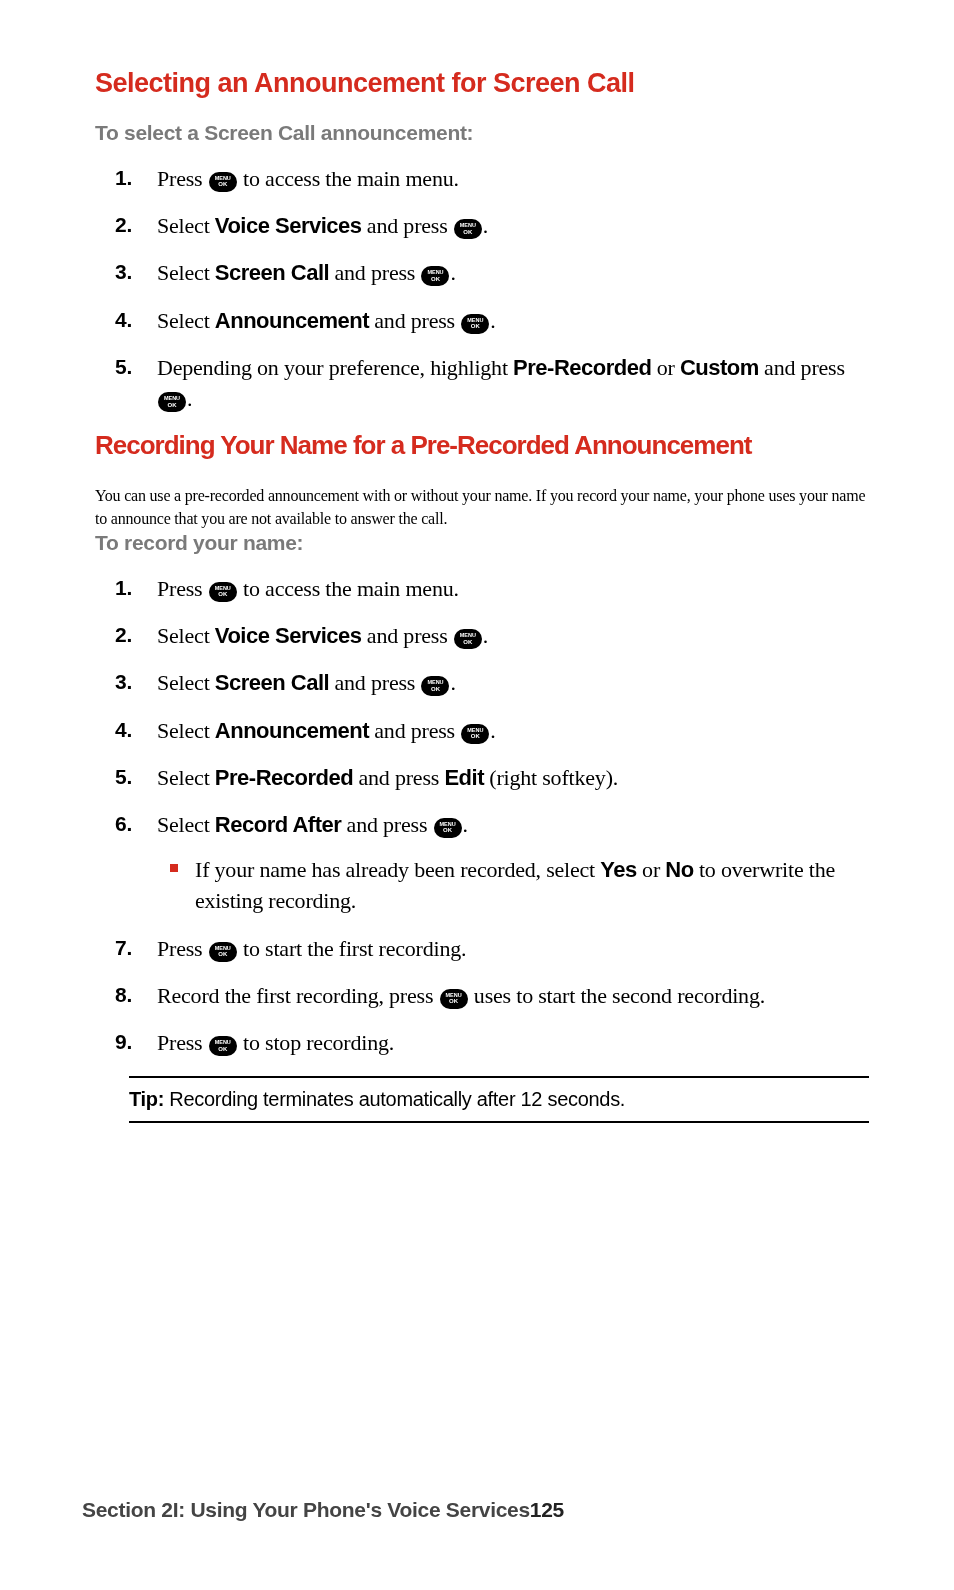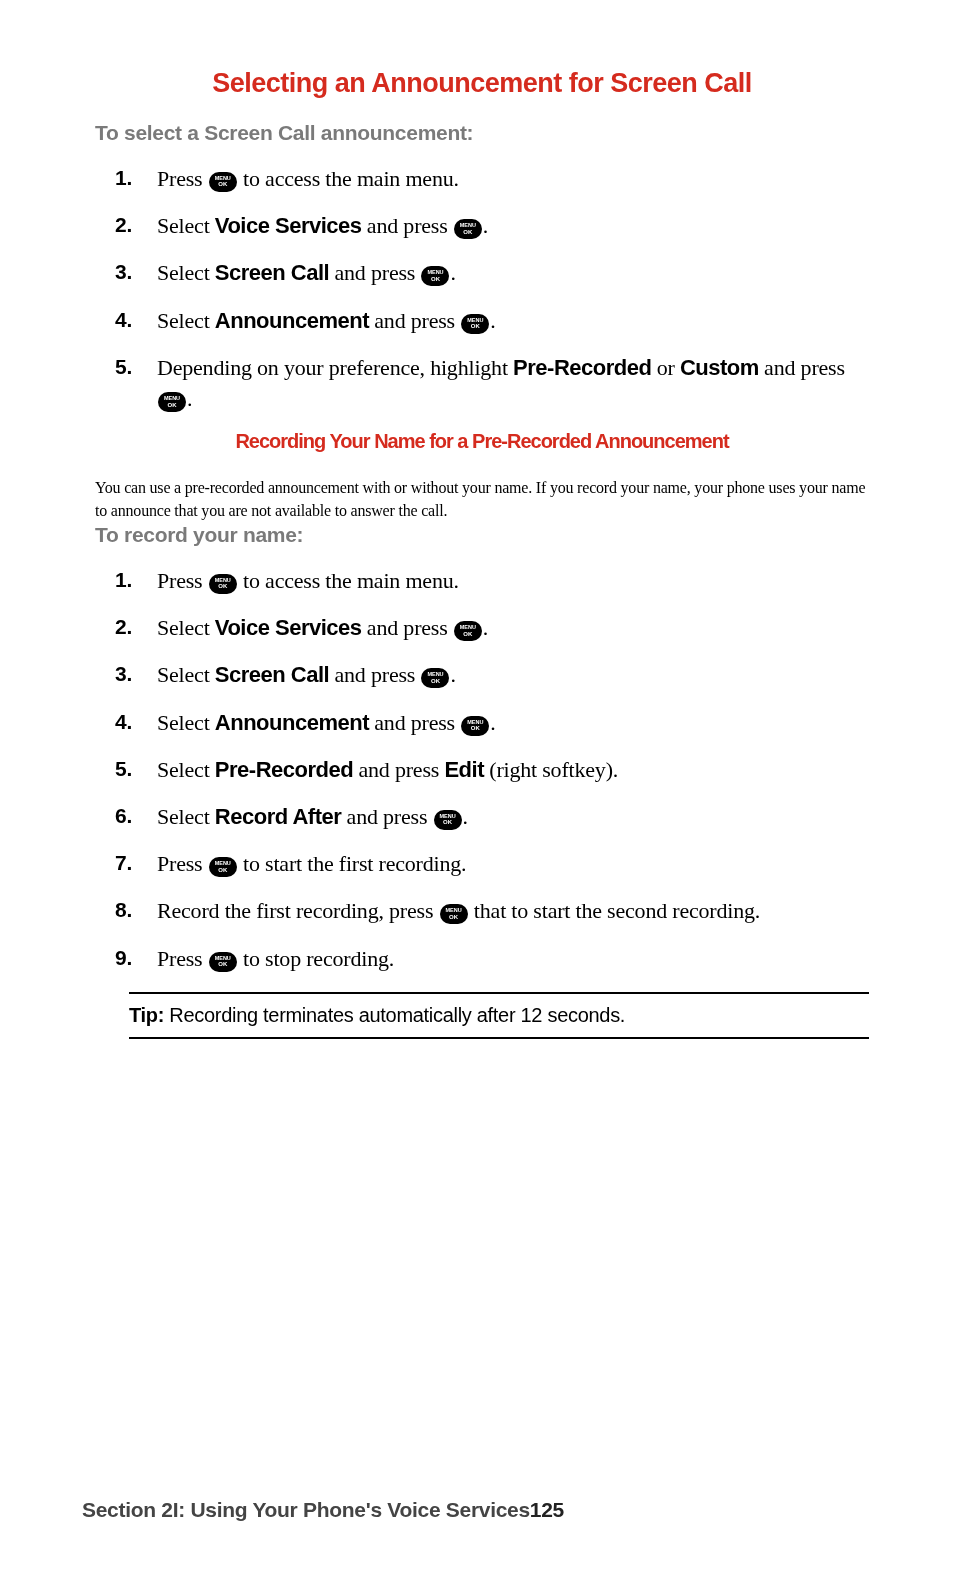--- a/index.html
+++ b/index.html
@@ -15,24 +15,23 @@
       position: relative;
       padding: 68px 85px 0 95px;
     }
     .heading-red {
       color: #d52b1e;
       font-family: Arial, Helvetica, sans-serif;
       font-weight: bold;
       font-size: 27px;
       letter-spacing: -0.5px;
       margin-bottom: 22px;
-      text-align: center;
     }
     .second-heading {
-      font-size: 20px;
+      font-size: 26px;
       letter-spacing: -1px;
       margin-bottom: 24px;
     }
     .subhead {
       color: #7a7a7a;
       font-family: Liberation Sans, sans-serif;
       font-weight: bold;
       font-size: 21px;
       margin-bottom: 18px;
       letter-spacing: -0.3px;
@@ -195,26 +194,31 @@
     <span>Select </span><span class="bold">Screen Call</span><span> and press </span><span class="menu-ok-btn"></span><span>.</span>
   </li>
   <li>
     <span>Select </span><span class="bold">Announcement</span><span> and press </span><span class="menu-ok-btn"></span><span>.</span>
   </li>
   <li>
     <span>Select </span><span class="bold">Pre-Recorded</span><span> and press </span><span class="bold">Edit</span><span> (right softkey).</span>
   </li>
   <li>
     <span>Select </span><span class="bold">Record After</span><span> and press </span><span class="menu-ok-btn"></span><span>.</span>
+    <ul>
+      <li>
+        <span>If your name has already been recorded, select </span><span class="bold">Yes</span><span> or </span><span class="bold">No</span><span> to overwrite the existing recording.</span>
+      </li>
+    </ul>
   </li>
   <li>
     <span>Press </span><span class="menu-ok-btn"></span><span> to start the first recording.</span>
   </li>
   <li>
-    <span>Record the first recording, press </span><span class="menu-ok-btn"></span><span> that to start the second recording.</span>
+    <span>Record the first recording, press </span><span class="menu-ok-btn"></span><span> uses to start the second recording.</span>
   </li>
   <li>
     <span>Press </span><span class="menu-ok-btn"></span><span> to stop recording.</span>
   </li>
 </ol>
 
 <div class="tip-box">
   <span class="tip-label">Tip:</span><span> Recording terminates automatically after 12 seconds.</span>
 </div>
 

